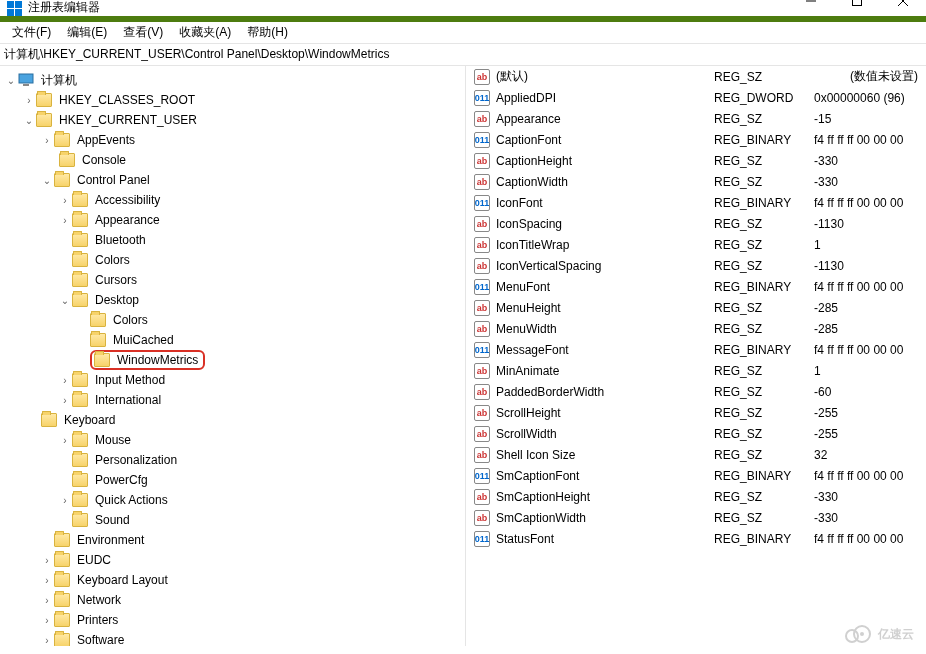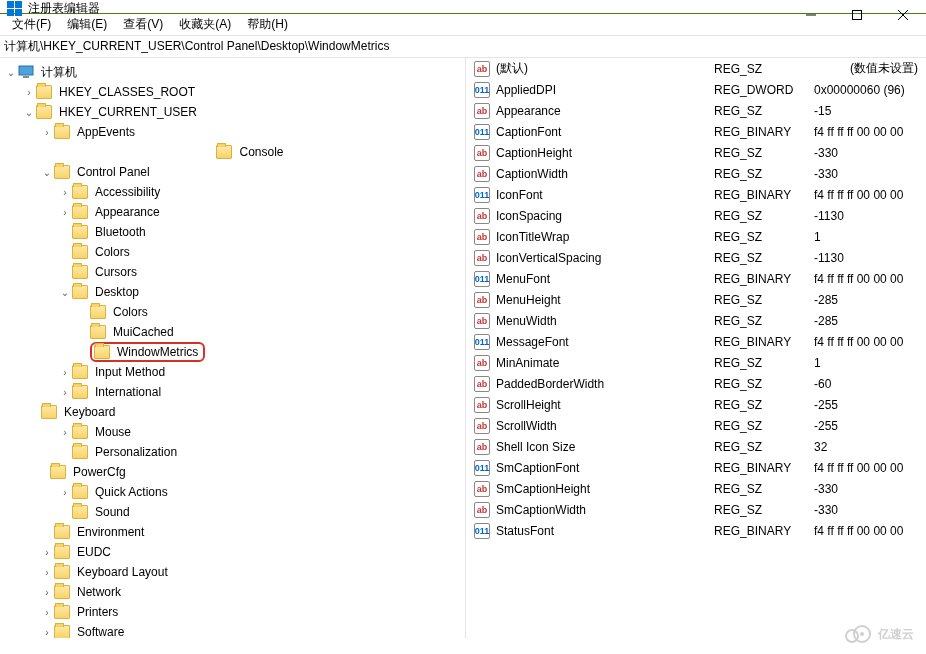--- a/index.html
+++ b/index.html
@@ -1,17 +1,17 @@
 <!DOCTYPE html>
 <html><head>
 <meta charset="utf-8">
 <style>
 * { margin:0; padding:0; box-sizing:border-box; font-family:"Microsoft YaHei","Segoe UI",sans-serif; font-size:12px; }
 body { width:926px; height:654px; background:#fff; overflow:hidden; position:relative; }
-.titlebar { height:14px; display:flex; align-items:flex-start; padding-left:6px; border-bottom:1px solid #4d7c0f; }
+.titlebar { height:22px; display:flex; align-items:flex-end; padding-left:6px; border-bottom:6px solid #4d7c0f; }
 .app-icon { width:16px; height:16px; margin-right:6px; display:flex; flex-wrap:wrap; }
 .app-icon span { width:7px; height:7px; background:#0078d7; margin:0.5px; }
 .title-text { flex:1; }
 .win-btns { display:flex; }
 .win-btn { width:46px; height:30px; display:flex; align-items:center; justify-content:center; }
 .win-btn svg { width:10px; height:10px; }
 .menubar { height:22px; display:flex; align-items:center; padding-left:4px; border-bottom:1px solid #e5e5e5; gap:0; }
 .menu-item { padding:2px 8px; }
 .pathbar { height:22px; display:flex; align-items:center; padding-left:4px; border-bottom:1px solid #e5e5e5; }
 .content { display:flex; height:calc(654px - 30px - 22px - 22px); }
@@ -103,21 +103,21 @@
       <div class="tree-node" style="padding-left: 22px;">
         <span class="twisty">⌄</span>
         <span class="folder"></span>
         <span class="node-label">HKEY_CURRENT_USER</span>
       </div>
       <div class="tree-node" style="padding-left: 40px;">
         <span class="twisty">›</span>
         <span class="folder"></span>
         <span class="node-label">AppEvents</span>
       </div>
-      <div class="tree-node" style="padding-left: 24px; justify-content: center;">
+      <div class="tree-node" style="padding-left: 45px;">
         <span class="twisty hidden"></span>
         <span class="folder"></span>
         <span class="node-label">Console</span>
       </div>
       <div class="tree-node" style="padding-left: 40px;">
         <span class="twisty">⌄</span>
         <span class="folder"></span>
         <span class="node-label">Control Panel</span>
       </div>
       <div class="tree-node" style="padding-left: 58px;">
@@ -185,21 +185,21 @@
       <div class="tree-node" style="padding-left: 58px;">
         <span class="twisty">›</span>
         <span class="folder"></span>
         <span class="node-label">Mouse</span>
       </div>
       <div class="tree-node" style="padding-left: 58px;">
         <span class="twisty hidden"></span>
         <span class="folder"></span>
         <span class="node-label">Personalization</span>
       </div>
-      <div class="tree-node" style="padding-left: 36px;">
+      <div class="tree-node" style="padding-left: 58px;">
         <span class="twisty hidden"></span>
         <span class="folder"></span>
         <span class="node-label">PowerCfg</span>
       </div>
       <div class="tree-node" style="padding-left: 58px;">
         <span class="twisty">›</span>
         <span class="folder"></span>
         <span class="node-label">Quick Actions</span>
       </div>
       <div class="tree-node" style="padding-left: 58px;">

